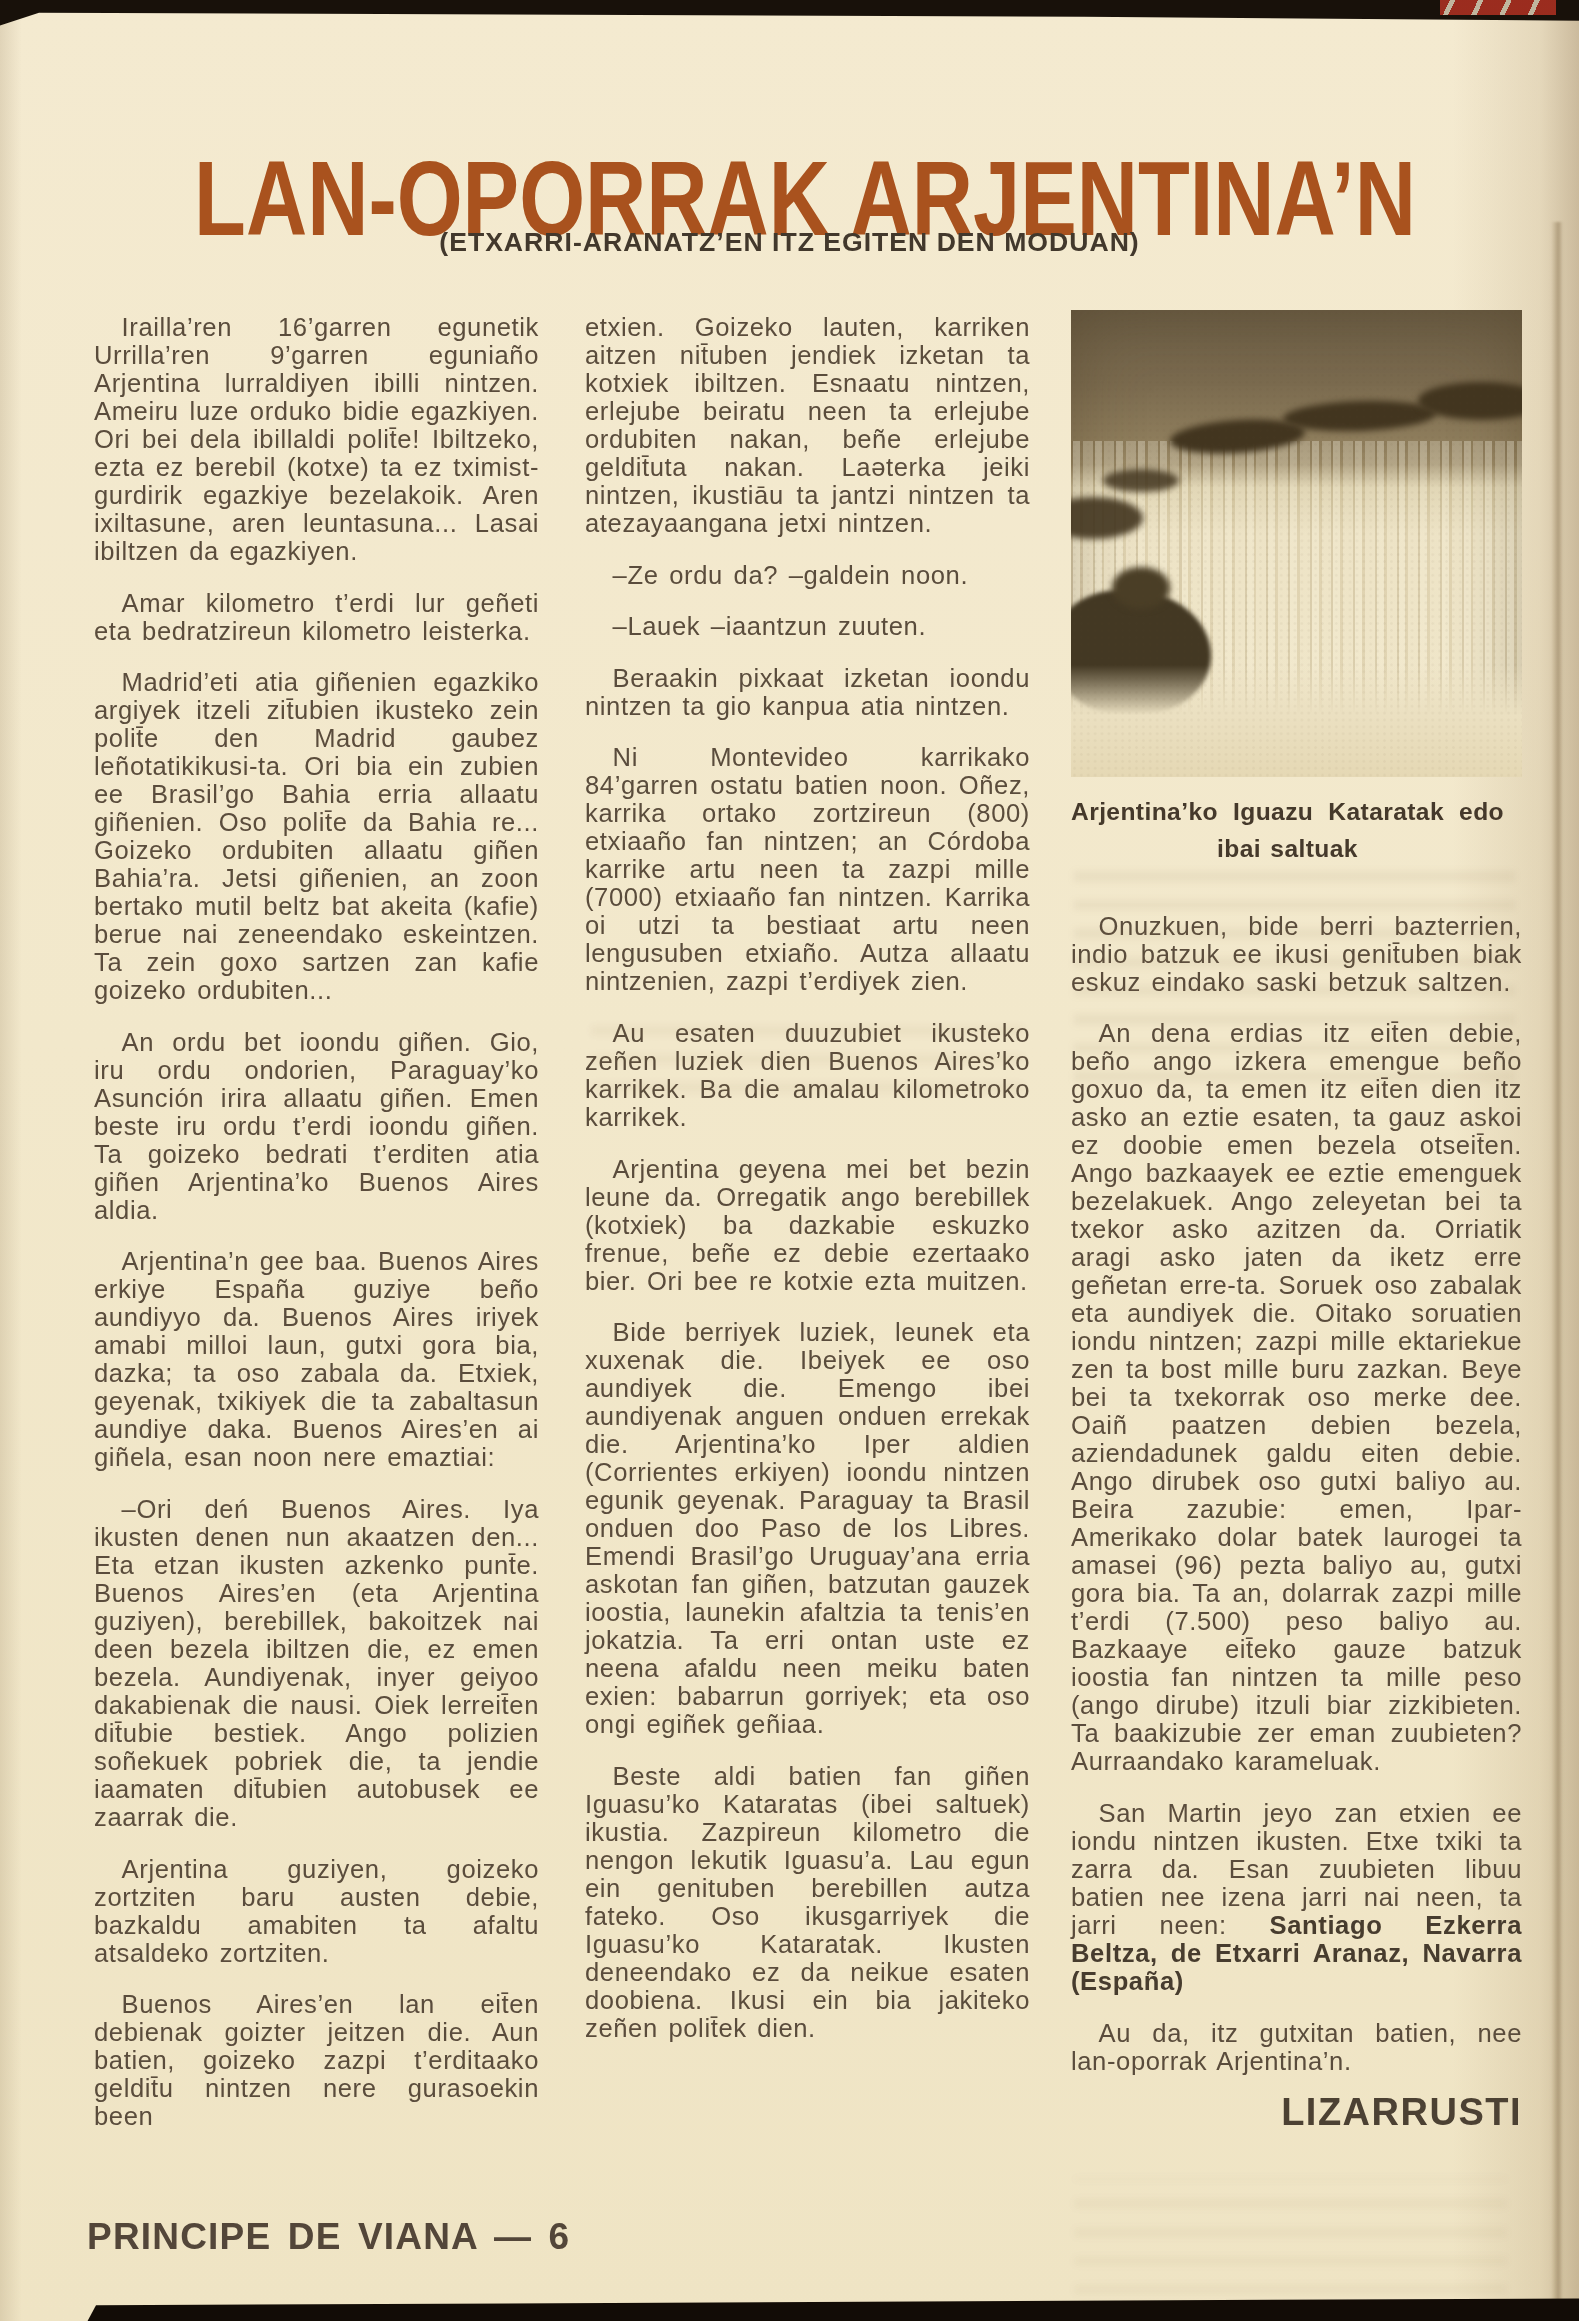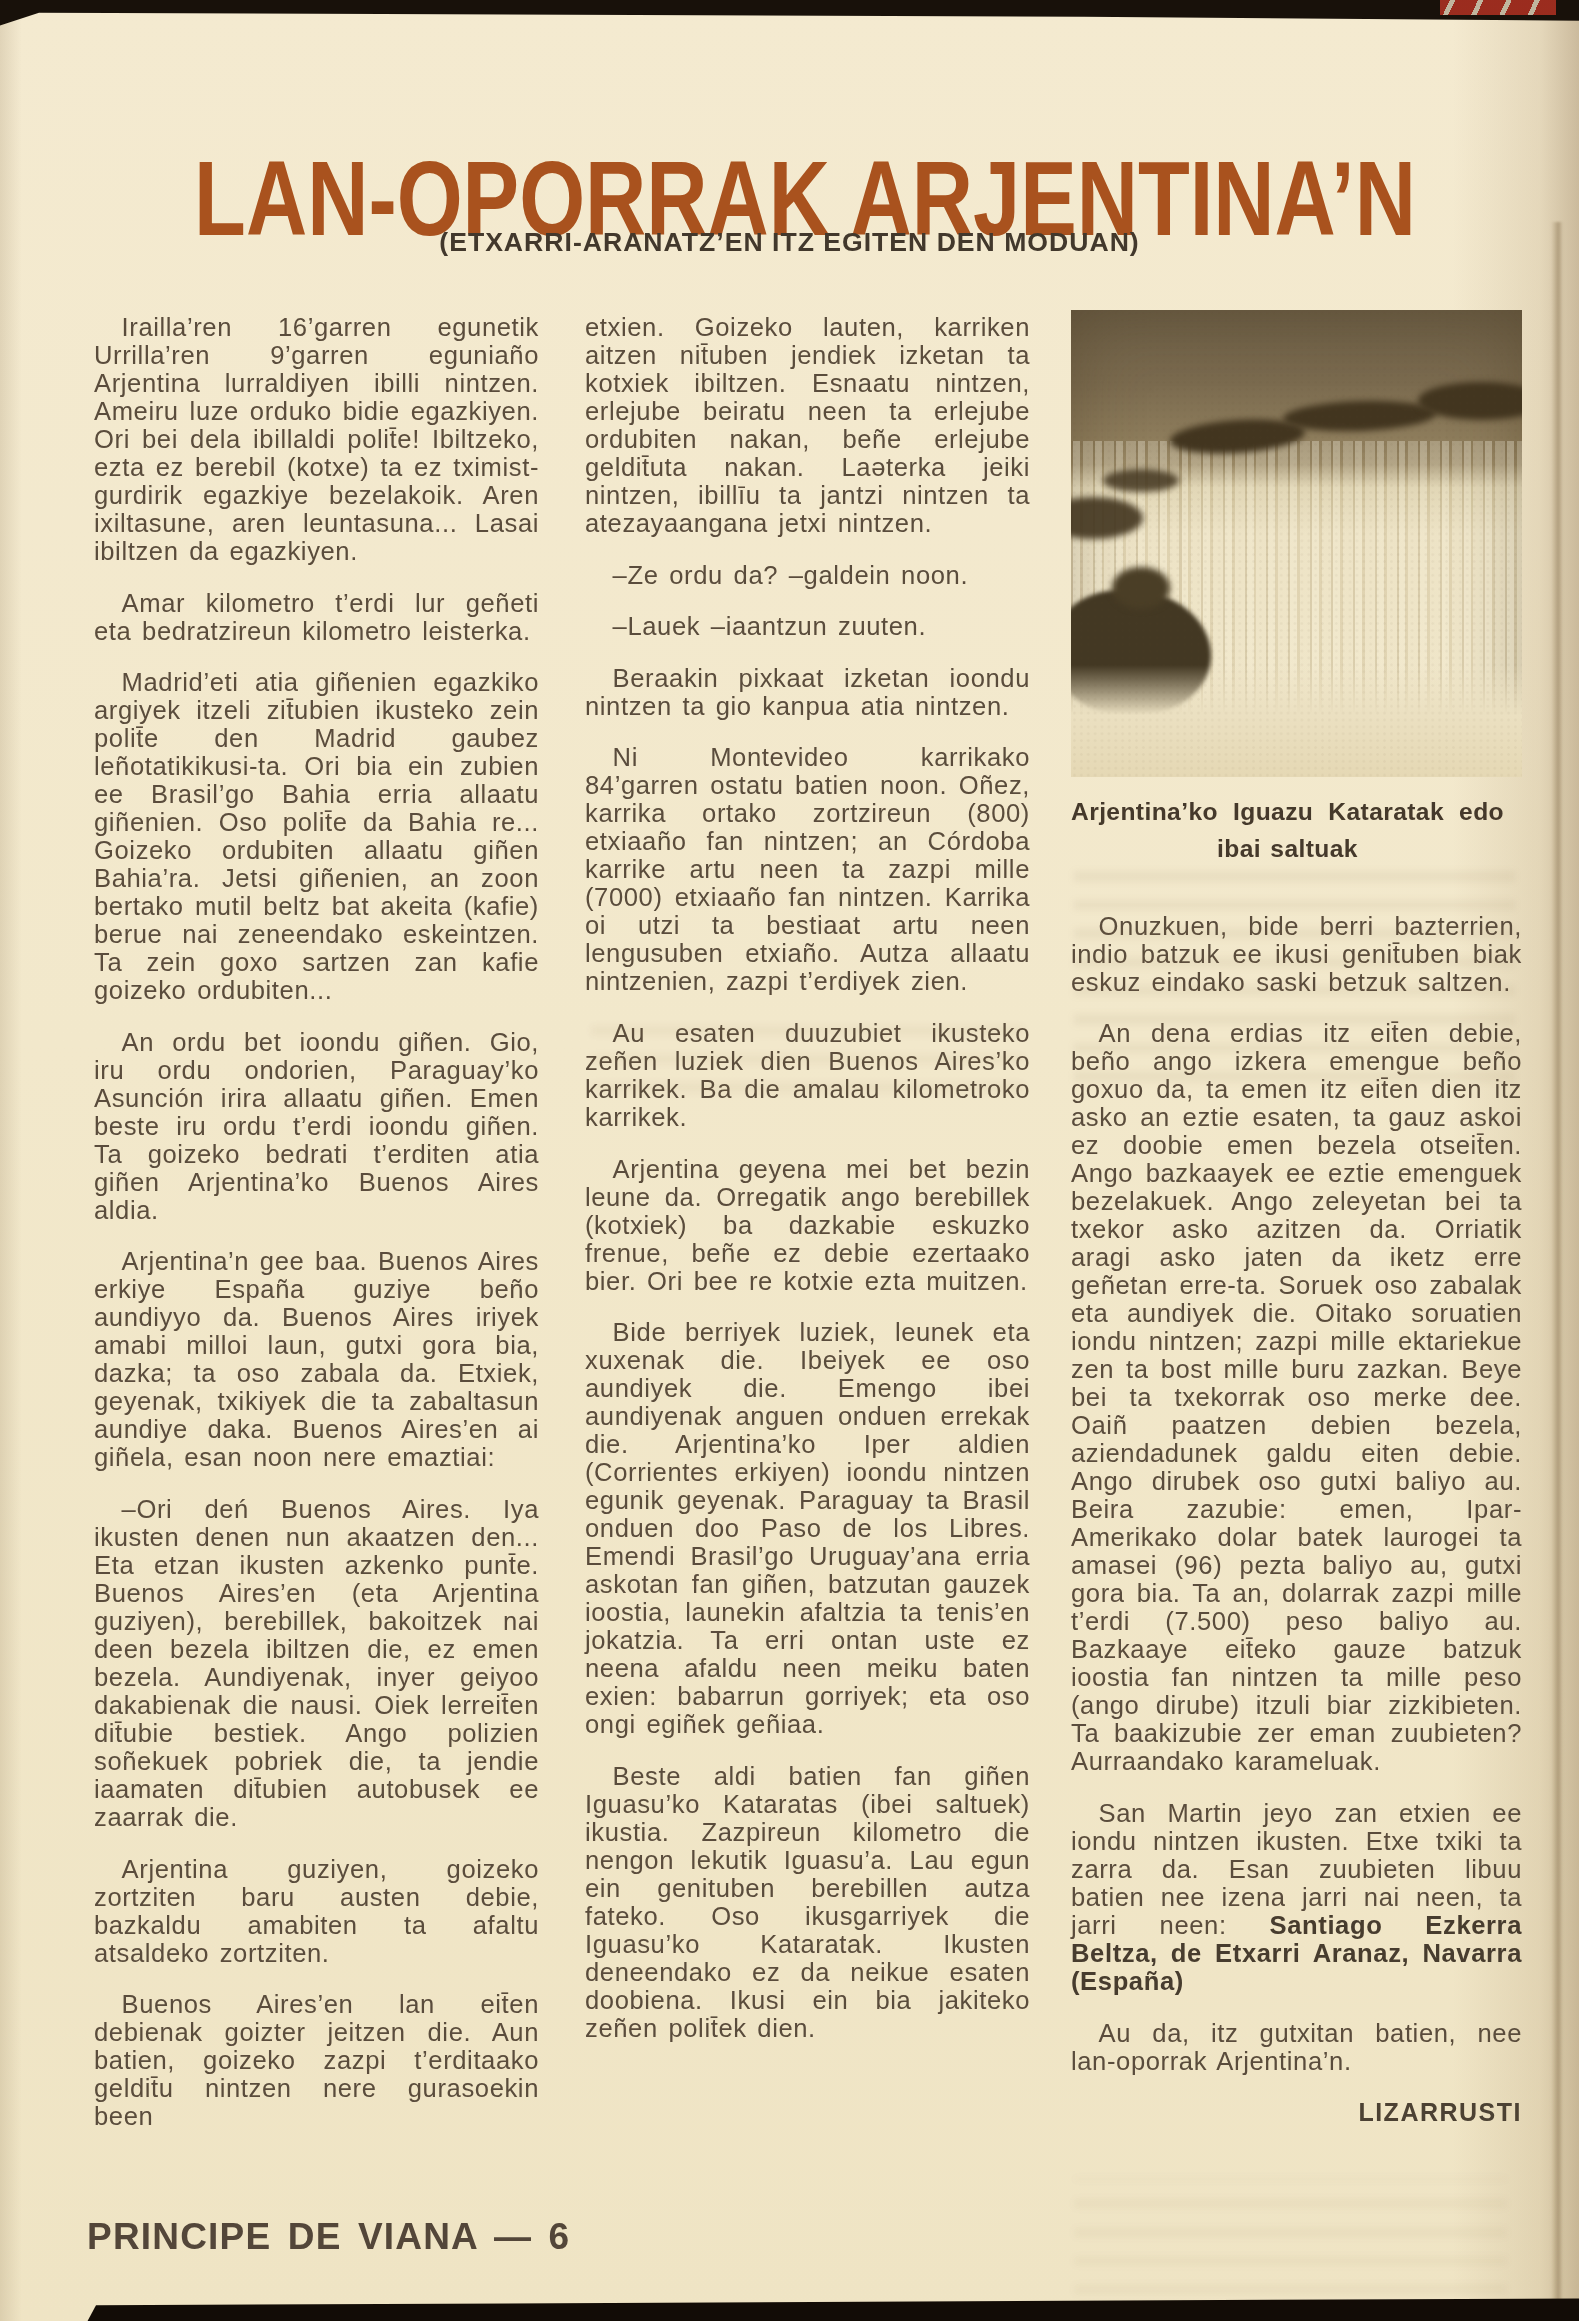--- a/index.html
+++ b/index.html
@@ -41,21 +41,21 @@
     position:absolute; top:313px; font-size:25.6px; line-height:28px; color:#5a4c3c;
     text-align:justify; letter-spacing:0.6px; word-spacing:3px;
   }
   .col p { margin:0 0 23.6px 0; text-indent:27.6px; }
   .col p.flush { text-indent:0; }
   .col p.mt-lg { }
   .col1 { left:94px;  width:445px; }
   .col2 { left:585px; width:445px; }
   .col3 { left:1071px; width:451px; top:310px; }
   .bold-inline { font-weight:bold; color:#473c2e; }
-  .byline { text-align:right; font-weight:bold; font-size:25px; letter-spacing:1.5px; color:#4c4133; margin-top:33px; }
+  .byline { text-align:right; font-weight:bold; font-size:38px; letter-spacing:1.5px; color:#4c4133; margin-top:33px; }
   .footer {
     position:absolute; left:87px; top:2216px; font-weight:bold; font-size:37px;
     color:#534639; letter-spacing:1.2px; word-spacing:4.9px;
   }
   
   .photo {
     position:relative; width:451px; height:467px; margin-bottom:15.8px; overflow:hidden;
     background: linear-gradient(180deg, #6c5e46 0%, #7b6b4f 16%, #8e7d5c 28%, #9c8b67 33%,
                 #d9cca6 38%, #e9ddbb 48%, #eee3c2 100%);
     box-shadow: inset 0 0 69px rgba(70,55,30,0.38);
@@ -114,21 +114,21 @@
     <p>Amar kilometro t’erdi lur geñeti eta bedratzireun kilometro leisterka.</p>
     <p>Madrid’eti atia giñenien egazkiko argiyek itzeli zit̄ubien ikusteko zein polit̄e den Madrid gaubez leñotatikikusi-ta. Ori bia ein zubien ee Brasil’go Bahia erria allaatu giñenien. Oso polit̄e da Bahia re... Goizeko ordubiten allaatu giñen Bahia’ra. Jetsi giñenien, an zoon bertako mutil beltz bat akeita (kafie) berue nai zeneendako eskeintzen. Ta zein goxo sartzen zan kafie goizeko ordubiten...</p>
     <p>An ordu bet ioondu giñen. Gio, iru ordu ondorien, Paraguay’ko Asunción irira allaatu giñen. Emen beste iru ordu t’erdi ioondu giñen. Ta goizeko bedrati t’erditen atia giñen Arjentina’ko Buenos Aires aldia.</p>
     <p>Arjentina’n gee baa. Buenos Aires erkiye España guziye beño aundiyyo da. Buenos Aires iriyek amabi milloi laun, gutxi gora bia, dazka; ta oso zabala da. Etxiek, geyenak, txikiyek die ta zabaltasun aundiye daka. Buenos Aires’en ai giñela, esan noon nere emaztiai:</p>
     <p>–Ori deń Buenos Aires. Iya ikusten denen nun akaatzen den... Eta etzan ikusten azkenko punt̄e. Buenos Aires’en (eta Arjentina guziyen), berebillek, bakoitzek nai deen bezela ibiltzen die, ez emen bezela. Aundiyenak, inyer geiyoo dakabienak die nausi. Oiek lerreit̄en dit̄ubie bestiek. Ango polizien soñekuek pobriek die, ta jendie iaamaten dit̄ubien autobusek ee zaarrak die.</p>
     <p>Arjentina guziyen, goizeko zortziten baru austen debie, bazkaldu amabiten ta afaltu atsaldeko zortziten.</p>
     <p>Buenos Aires’en lan eit̄en debienak goizter jeitzen die. Aun batien, goizeko zazpi t’erditaako geldit̄u nintzen nere gurasoekin been</p>
   </div>
 
   <div class="col col2">
-    <p class="flush">etxien. Goizeko lauten, karriken aitzen nit̄uben jendiek izketan ta kotxiek ibiltzen. Esnaatu nintzen, erlejube beiratu neen ta erlejube ordubiten nakan, beñe erlejube geldit̄uta nakan. Laəterka jeiki nintzen, ibillīu ta jantzi nintzen ta atezayaangana jetxi nintzen.</p>
+    <p class="flush">etxien. Goizeko lauten, karriken aitzen nit̄uben jendiek izketan ta kotxiek ibiltzen. Esnaatu nintzen, erlejube beiratu neen ta erlejube ordubiten nakan, beñe erlejube geldit̄uta nakan. Laəterka jeiki nintzen, ikustiāu ta jantzi nintzen ta atezayaangana jetxi nintzen.</p>
     <p>–Ze ordu da? –galdein noon.</p>
     <p>–Lauek –iaantzun zuuten.</p>
     <p>Beraakin pixkaat izketan ioondu nintzen ta gio kanpua atia nintzen.</p>
     <p>Ni Montevideo karrikako 84’garren ostatu batien noon. Oñez, karrika ortako zortzireun (800) etxiaaño fan nintzen; an Córdoba karrike artu neen ta zazpi mille (7000) etxiaaño fan nintzen. Karrika oi utzi ta bestiaat artu neen lengusuben etxiaño. Autza allaatu nintzenien, zazpi t’erdiyek zien.</p>
     <p class="mt-lg">Au esaten duuzubiet ikusteko zeñen luziek dien Buenos Aires’ko karrikek. Ba die amalau kilometroko karrikek.</p>
     <p>Arjentina geyena mei bet bezin leune da. Orregatik ango berebillek (kotxiek) ba dazkabie eskuzko frenue, beñe ez debie ezertaako bier. Ori bee re kotxie ezta muitzen.</p>
     <p>Bide berriyek luziek, leunek eta xuxenak die. Ibeiyek ee oso aundiyek die. Emengo ibei aundiyenak anguen onduen errekak die. Arjentina’ko Iper aldien (Corrientes erkiyen) ioondu nintzen egunik geyenak. Paraguay ta Brasil onduen doo Paso de los Libres. Emendi Brasil’go Uruguay’ana erria askotan fan giñen, batzutan gauzek ioostia, launekin afaltzia ta tenis’en jokatzia. Ta erri ontan uste ez neena afaldu neen meiku baten exien: babarrun gorriyek; eta oso ongi egiñek geñiaa.</p>
     <p class="mt-lg">Beste aldi batien fan giñen Iguasu’ko Kataratas (ibei saltuek) ikustia. Zazpireun kilometro die nengon lekutik Iguasu’a. Lau egun ein genituben berebillen autza fateko. Oso ikusgarriyek die Iguasu’ko Kataratak. Ikusten deneendako ez da neikue esaten doobiena. Ikusi ein bia jakiteko zeñen polit̄ek dien.</p>
   </div>
 

